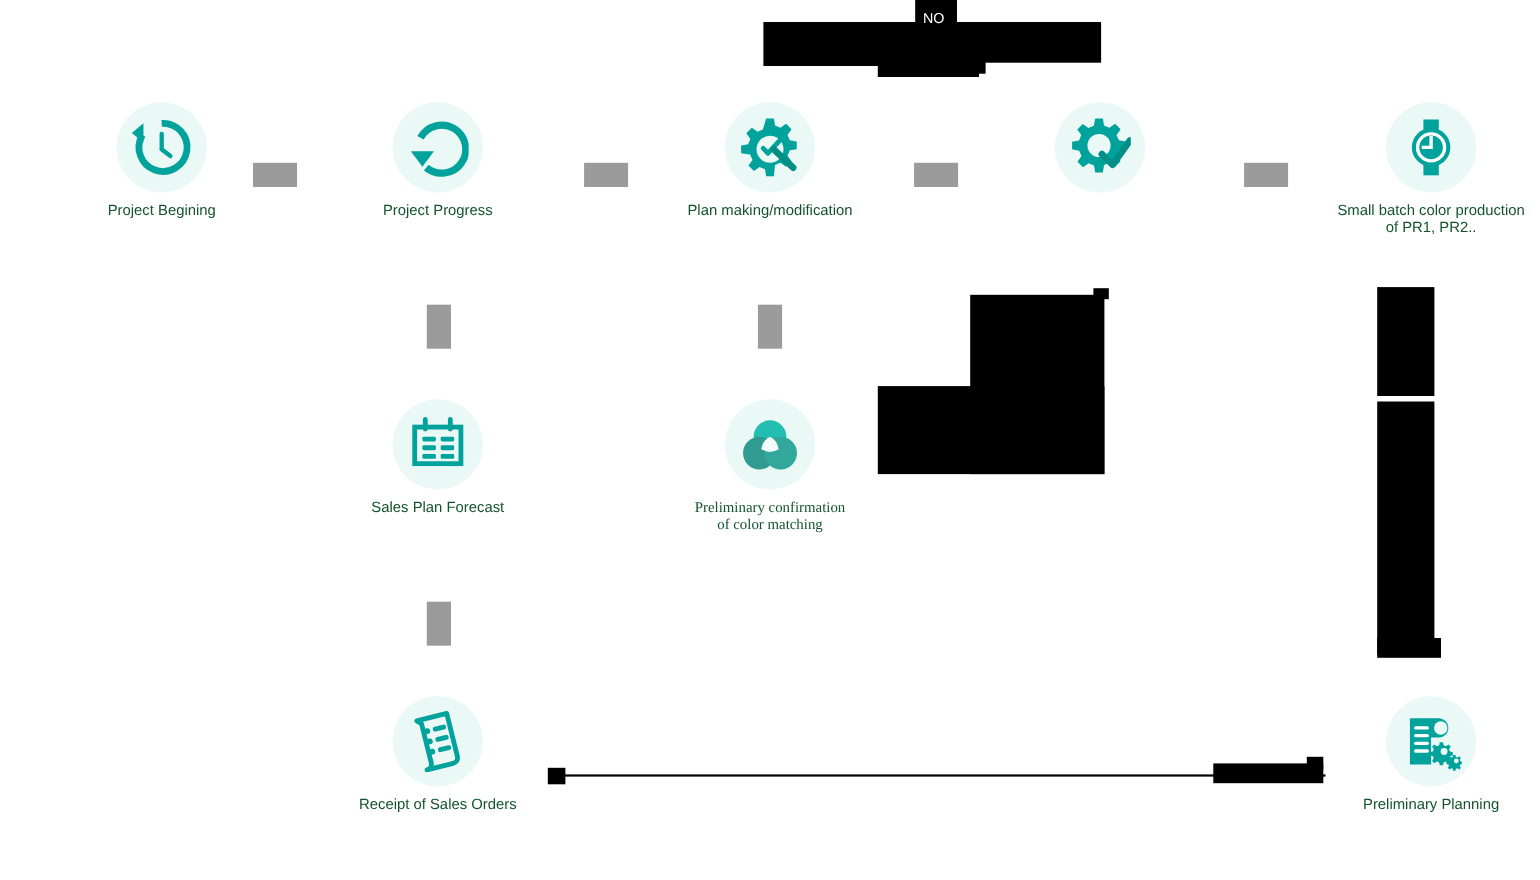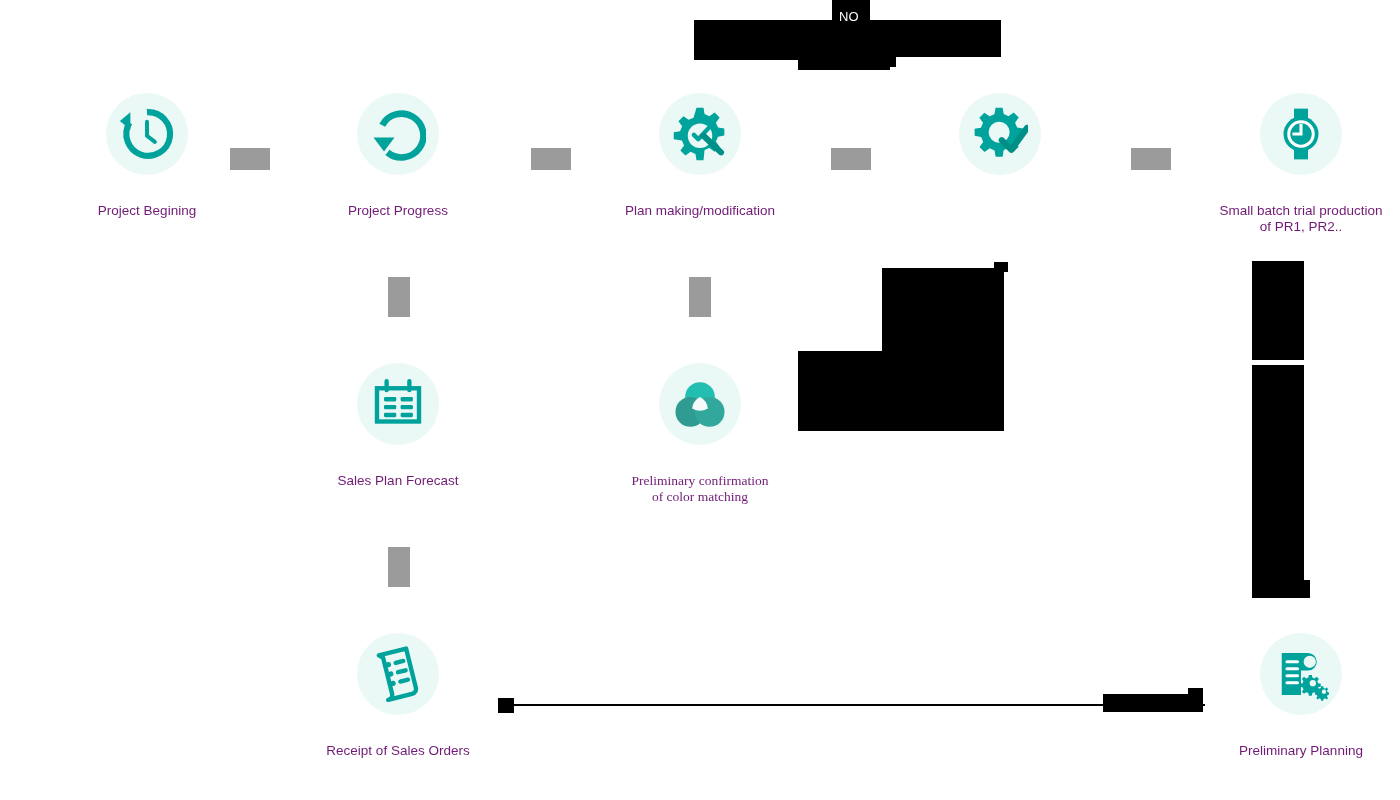--- a/index.html
+++ b/index.html
@@ -33,24 +33,24 @@
     border-radius: 50%;
     background: #eaf8f6;
     display: flex;
     align-items: center;
     justify-content: center;
   }
   .node-badge svg {
     display: block;
   }
   .node-label {
-    margin-top: 28px;
+    margin-top: 8px;
     font-size: 13.5px;
     line-height: 16px;
-    color: #701a75;
+    color: #14532d;
     white-space: pre-line;
   }
 
   
   .conn-h {
     position: absolute;
     background: #9b9b9b;
   }
   .conn-v {
     position: absolute;
@@ -130,21 +130,21 @@
       <div class="node" style="left: 1201px; top: 93px;">
         <div class="node-badge">
           <svg width="56" height="56" viewBox="0 0 64 64">
         <rect x="24" y="3" width="16" height="20" fill="#00a39b"></rect>
         <rect x="24" y="41" width="16" height="20" fill="#00a39b"></rect>
         <circle cx="32" cy="32" r="20" fill="#00a39b"></circle>
         <circle cx="32" cy="32" r="14" fill="none" stroke="#ffffff" stroke-width="3.5"></circle>
         <path d="M32 22 L32 32 L24 32" fill="none" stroke="#ffffff" stroke-width="3.5" stroke-linecap="square"></path>
           </svg>
         </div>
-        <div class="node-label">Small batch trial production
+        <div class="node-label">Small batch color production
 of PR1, PR2..</div>
       </div>
       <div class="node" style="left: 298px; top: 363px;">
         <div class="node-badge">
           <svg width="56" height="56" viewBox="0 0 64 64">
         <path d="M19 6 L19 16 M45 6 L45 16" stroke="#00a39b" stroke-width="5" stroke-linecap="round"></path>
         <rect x="8" y="14" width="48" height="38" fill="none" stroke="#00a39b" stroke-width="5"></rect>
         <g fill="#00a39b">
           <rect x="16" y="24" width="14" height="5" rx="1.5"></rect>
               <rect x="35" y="24" width="14" height="5" rx="1.5"></rect>

